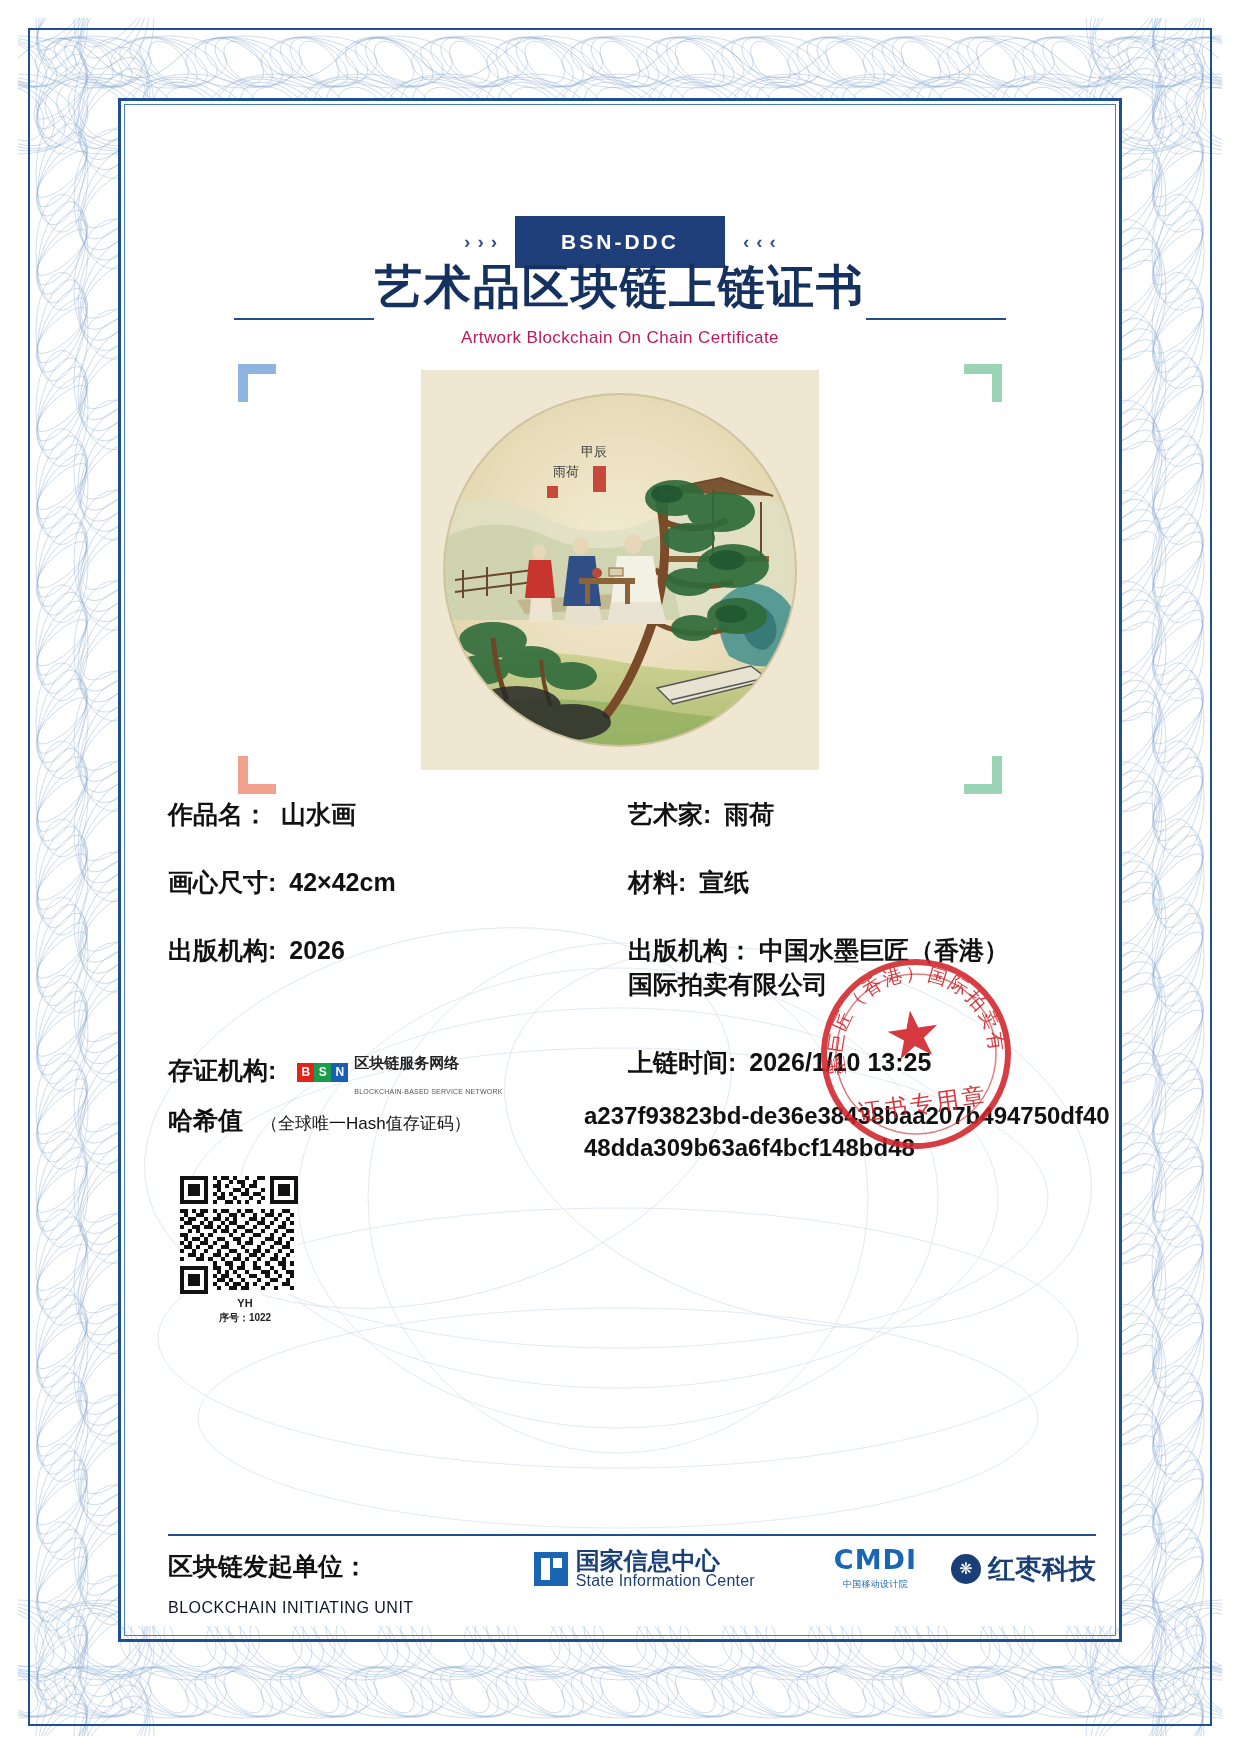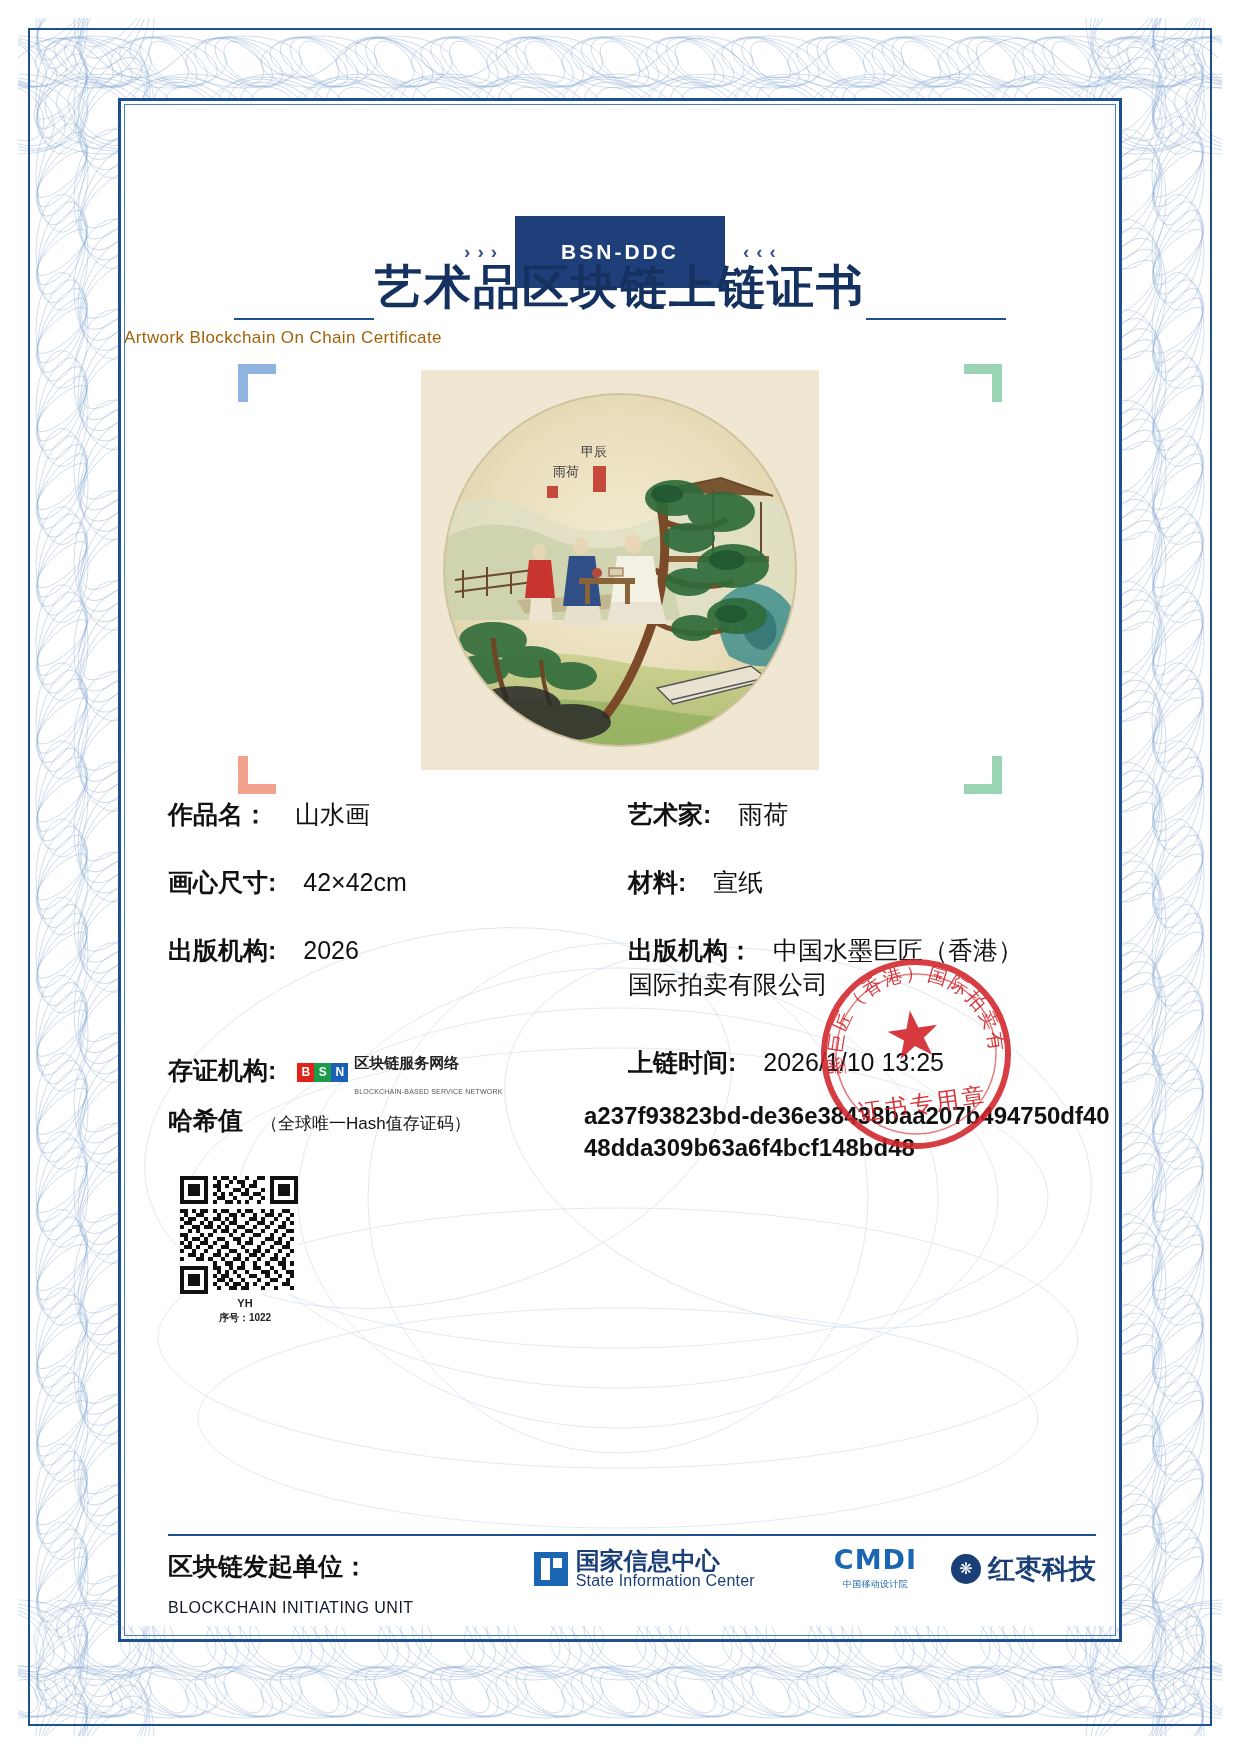--- a/index.html
+++ b/index.html
@@ -50,21 +50,21 @@
   .ribbon-wrap {
     position:absolute; left:0; right:0; top:112px;
     display:flex; align-items:center; justify-content:center;
   }
   .ribbon {
     background:#1f3f7a;
     color:#ffffff;
     font-size:21px;
     letter-spacing:3px;
     font-weight:bold;
-    padding:24px 46px;
+    padding:14px 46px;
     position:relative;
     clip-path: polygon(0 0, 100% 0, 100% 100%, 0 100%);
   }
   .ribbon::before, .ribbon::after {
     content:"";
     position:absolute; top:0; bottom:0; width:22px;
     background:#1f3f7a;
   }
   .ribbon::before { left:-13px; clip-path: polygon(100% 0, 100% 100%, 0 50%); }
   .ribbon::after  { right:-13px; clip-path: polygon(0 0, 0 100%, 100% 50%); }
@@ -84,22 +84,23 @@
     letter-spacing:2px;
   }
   .title-rule {
     position:absolute; top:214px; height:2px; background:#1d4f91;
   }
   .title-rule.l { left:110px; width:140px; }
   .title-rule.r { right:110px; width:140px; }
 
   .sub-title {
     position:absolute; left:0; right:0; top:224px;
+    text-align:center;
     font-size:17px;
-    color:#a16207;
+    color:#be185d;
     letter-spacing:0.4px;
   }
 
   
   .corner { position:absolute; width:28px; height:28px; }
   .corner.tl { left:114px; top:260px; border-left:10px solid #8fb4e0; border-top:10px solid #8fb4e0; }
   .corner.tr { right:114px; top:260px; border-right:10px solid #9bd4b4; border-top:10px solid #9bd4b4; }
   .corner.bl { left:114px; top:652px; border-left:10px solid #f2a18c; border-bottom:10px solid #f2a18c; }
   .corner.br { right:114px; top:652px; border-right:10px solid #9bd4b4; border-bottom:10px solid #9bd4b4; }
 
@@ -111,21 +112,21 @@
     overflow:hidden;
   }
 
   
   .fields { position:absolute; left:44px; right:30px; top:694px; }
   .row { position:relative; height:68px; }
   .cell { position:absolute; font-size:25px; color:#111; white-space:nowrap; }
   .cell.left { left:0; }
   .cell.right { left:460px; }
   .lbl { font-weight:bold; }
-  .val { font-weight:normal; margin-left:20px; }
+  .val { font-weight:bold; margin-left:6px; }
 
   .pub-val {
     position:absolute; left:460px; top:0; width:400px;
     font-size:25px; font-weight:bold; color:#111; line-height:1.35;
   }
   .pub-val .lbl { font-weight:bold; }
 
   
   .bsn-logo { display:inline-flex; align-items:center; gap:6px; vertical-align:middle; margin-left:14px; }
   .bsn-mark { display:flex; }

